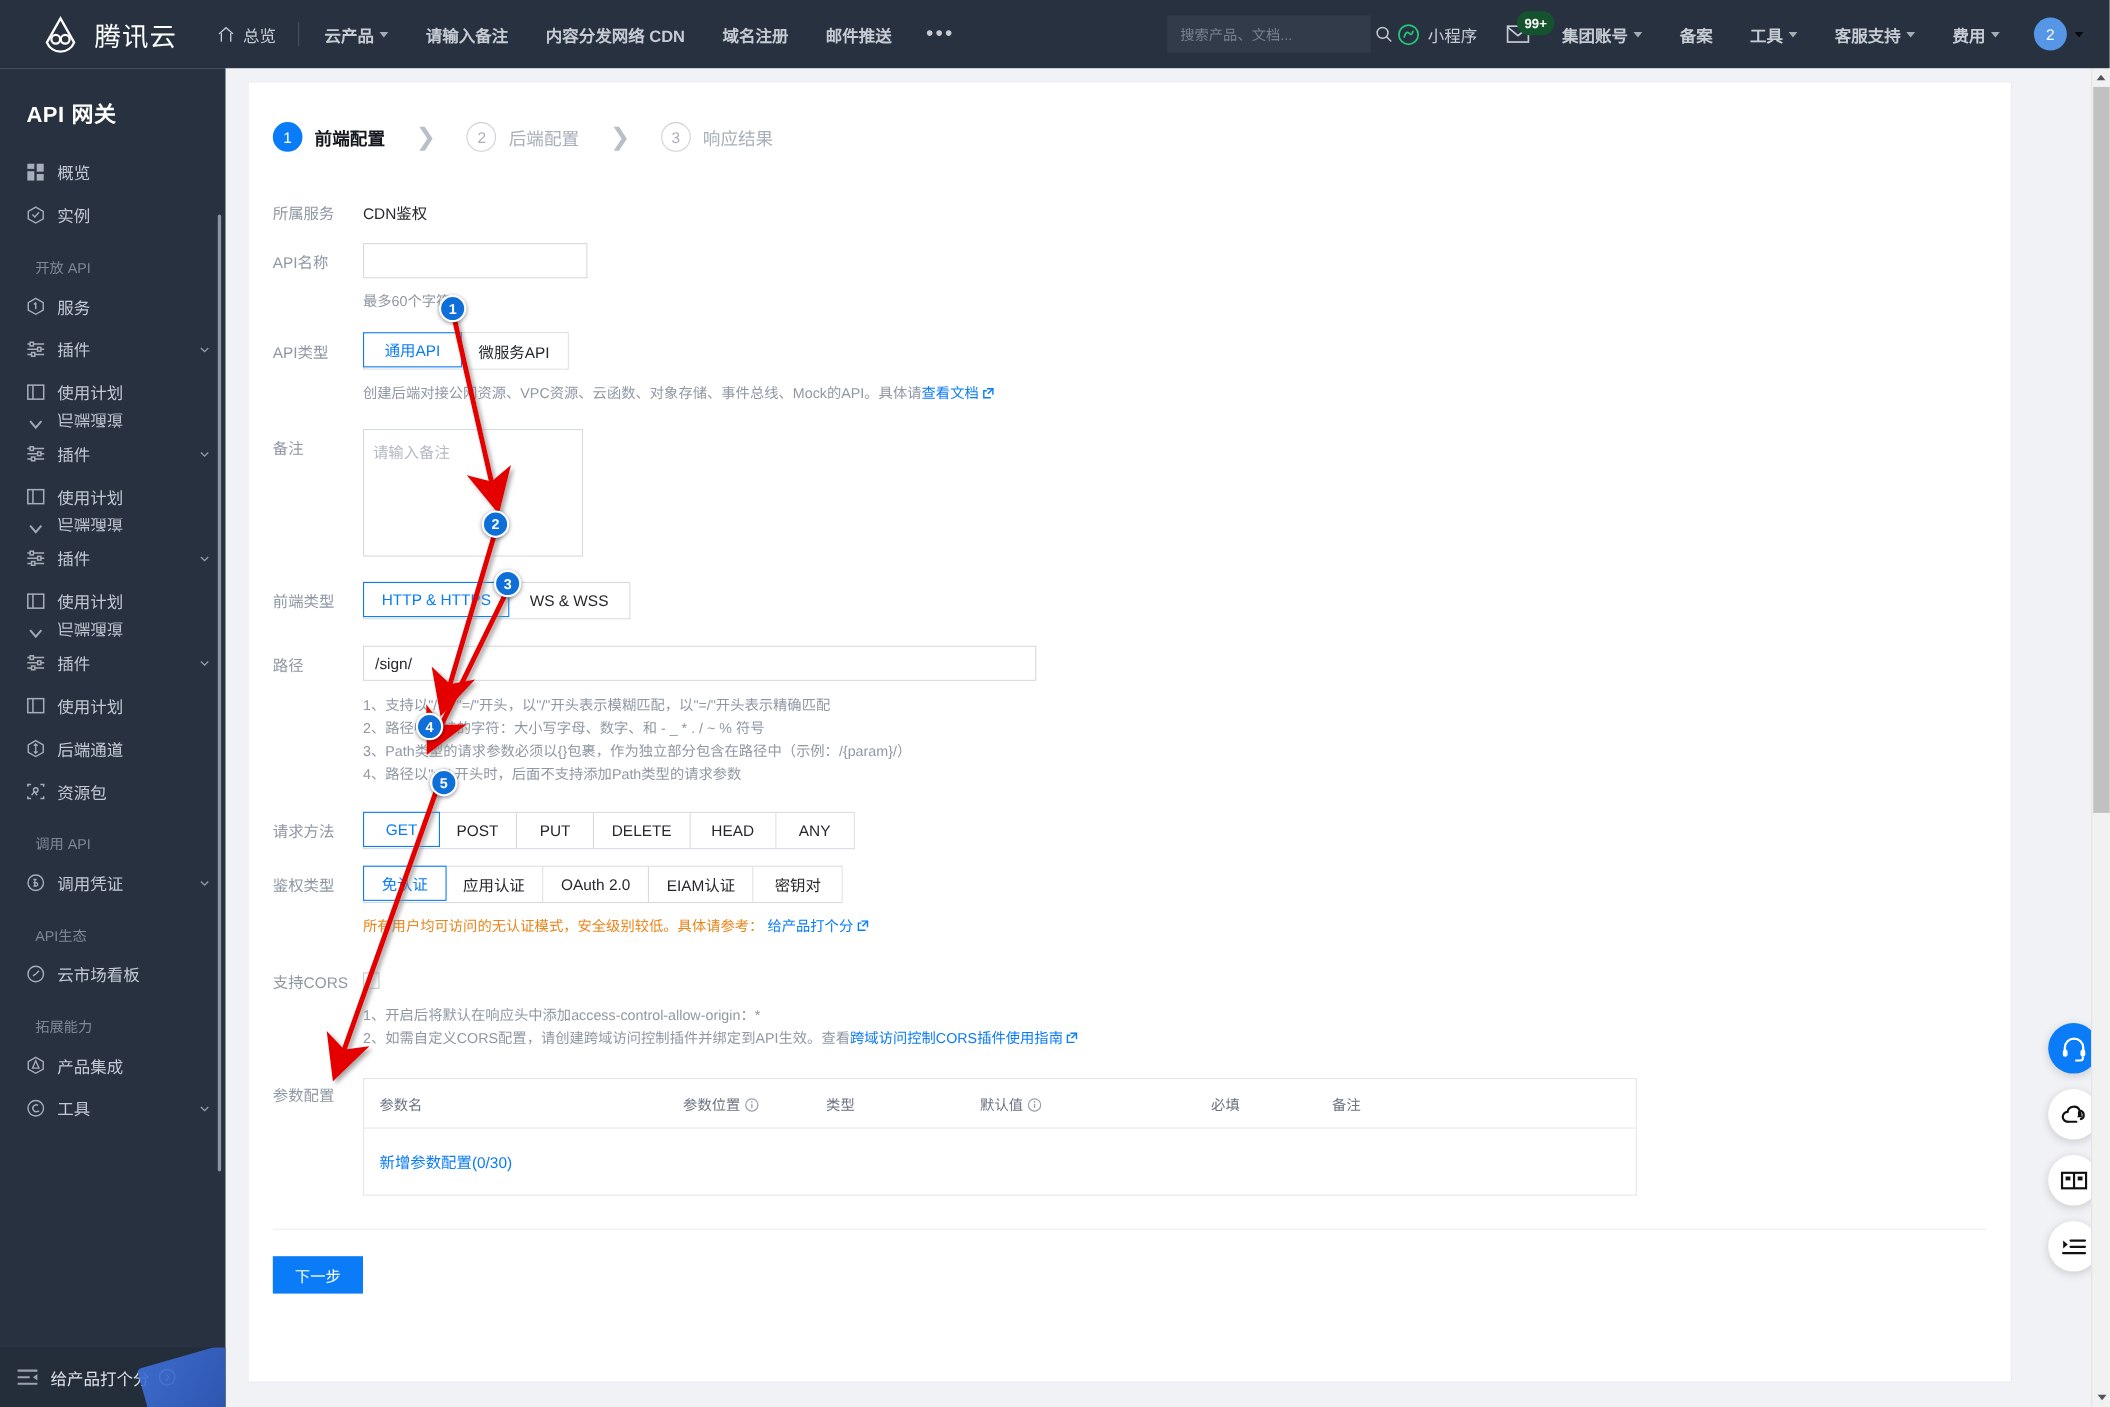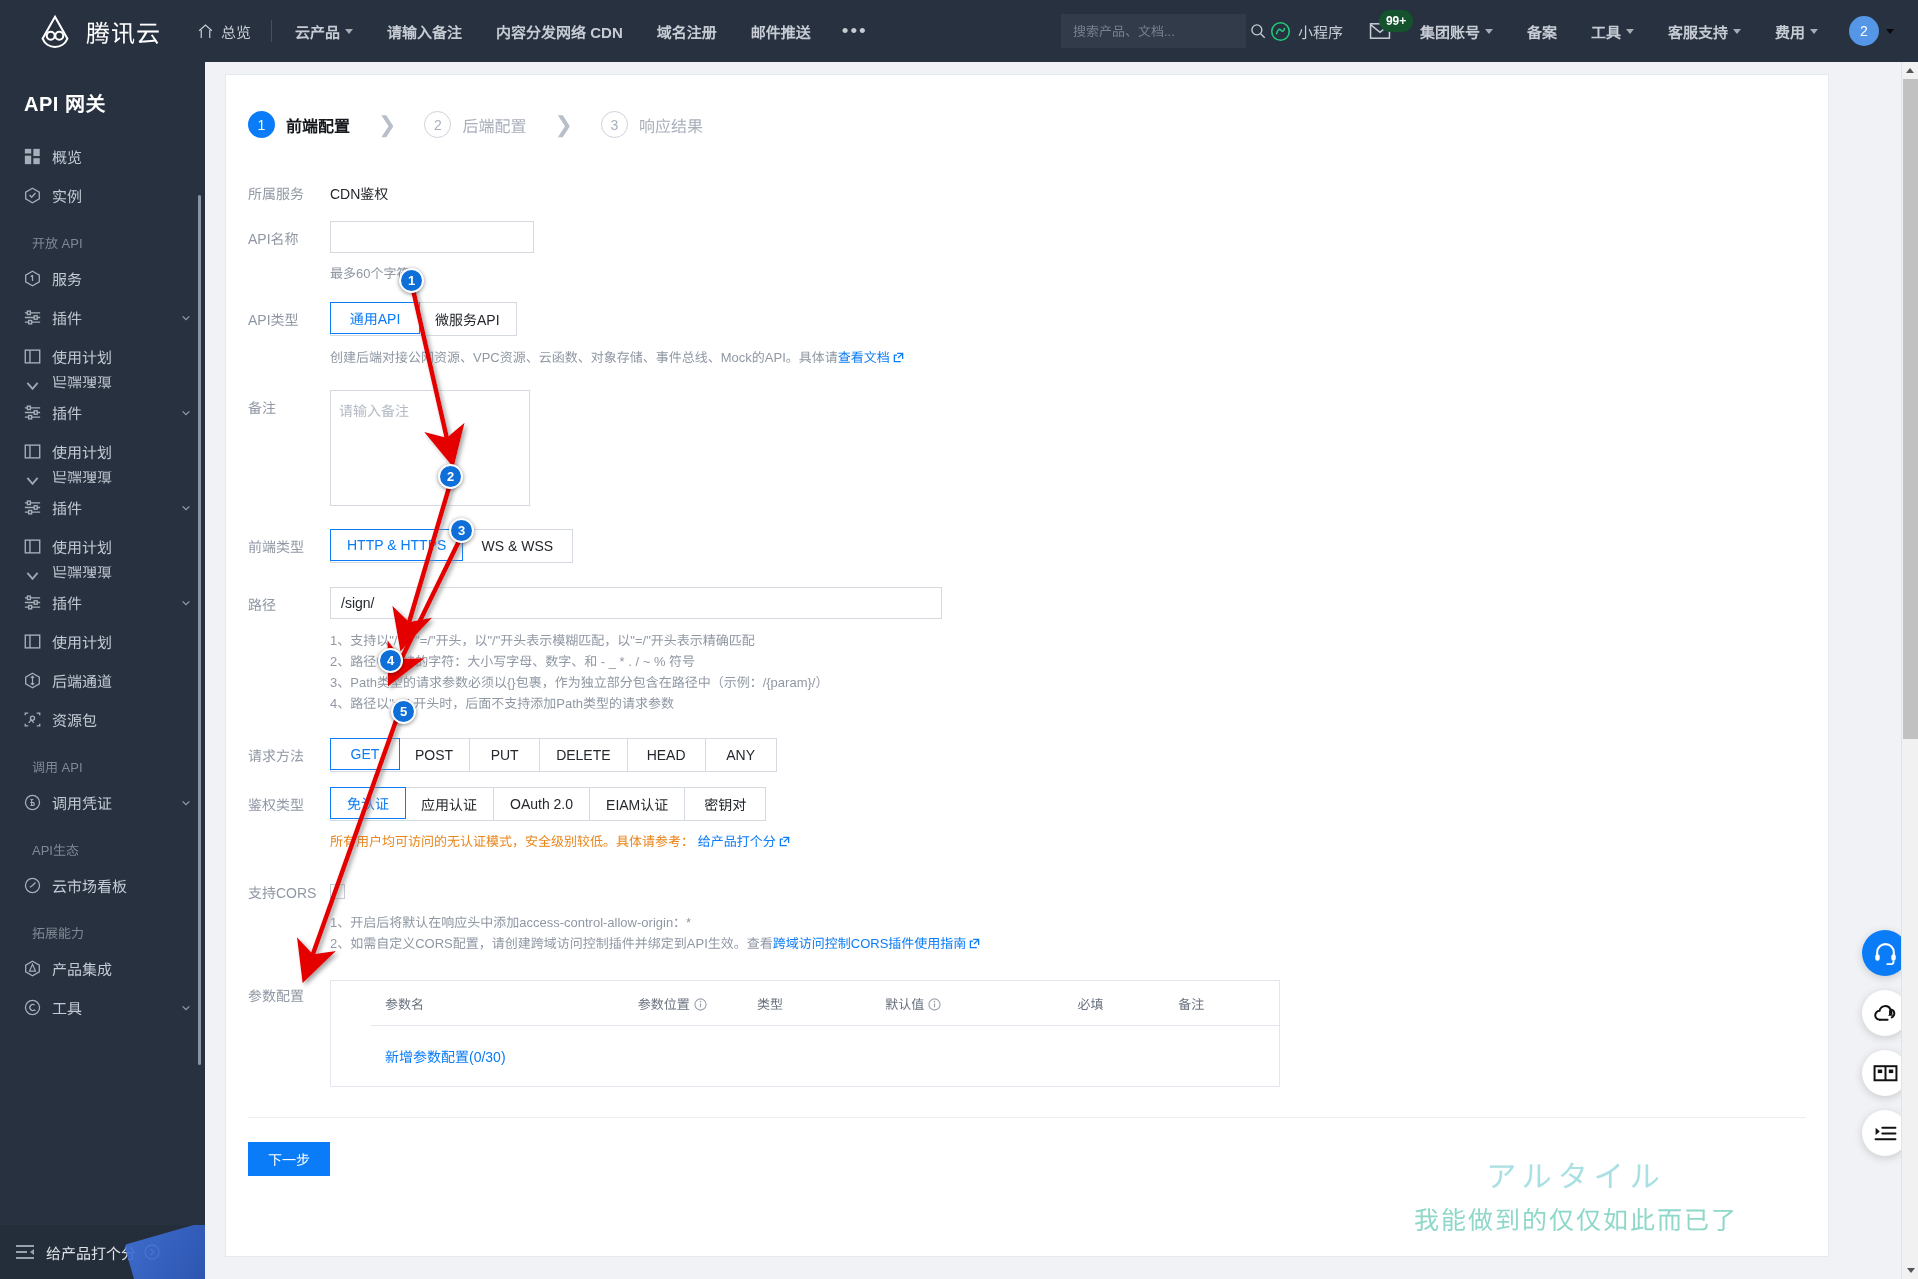--- a/index.html
+++ b/index.html
@@ -144,21 +144,21 @@
   }
   .ta::placeholder { color: #b4bac4; }
 
   .path-input {
     width: 612px; height: 32px; border: 1px solid #d5dae1; background: #fff;
     padding: 0 10px; font-size: 14px; font-family: inherit; color: #25282d; outline: none;
   }
 
   .cbx { width: 15px; height: 15px; border: 1px solid #c4cad3; background: #fff; display: inline-block; cursor: pointer; margin-top: 9px; }
 
-  .ptable { width: 950px; border: 1px solid #e3e7ed; margin-top: 2px; padding-left: 40px; }
+  .ptable { width: 1158px; border: 1px solid #e3e7ed; margin-top: 2px; }
   .ptable .thead { display: flex; height: 45px; align-items: center; border-bottom: 1px solid #e3e7ed; }
   .ptable .th { color: #6b7380; font-size: 13px; }
   .ptable .tbody { height: 60px; display: flex; align-items: center; padding-left: 14px; }
   .ptable .addlink { color: #0b7cf7; font-size: 14px; cursor: pointer; }
   .info-ico { display: inline-block; width: 13px; height: 13px; margin-left: 4px; vertical-align: -2px; }
 
   .footer-sep { margin: 30px 22px 0 22px; border-top: 1px solid #eceff3; }
   .btn-next {
     margin: 24px 0 0 22px; background: #0b7cf7; color: #fff; border: 0; width: 82px; height: 34px;
     font-size: 14px; font-family: inherit; cursor: pointer;
@@ -675,24 +675,20 @@
                 <span class="addlink">新增参数配置(0/30)</span>
               </div>
             </div>
           </div>
         </div>
 
         <div class="footer-sep"></div>
         <button class="btn-next">下一步</button>
       </div>
 
-      <div class="wm">
-        <div class="wm1">アルタイル</div>
-        <div class="wm2">我能做到的仅仅如此而已了</div>
-      </div>
     </div>
   </div>
 
   <div class="dock">
     <div class="dock-btn primary">
       <svg width="25" height="25" viewBox="0 0 24 24">
         <path d="M4 14 V11 a8 8 0 0 1 16 0 V14" fill="none" stroke="#fff" stroke-width="2"></path>
         <rect x="2.2" y="12.6" width="4.2" height="6.4" rx="2" fill="#fff"></rect>
         <rect x="17.6" y="12.6" width="4.2" height="6.4" rx="2" fill="#fff"></rect>
         <path d="M19.7 19 V20 a2.2 2.2 0 0 1 -2.2 2.2 H13" fill="none" stroke="#fff" stroke-width="1.8"></path>

